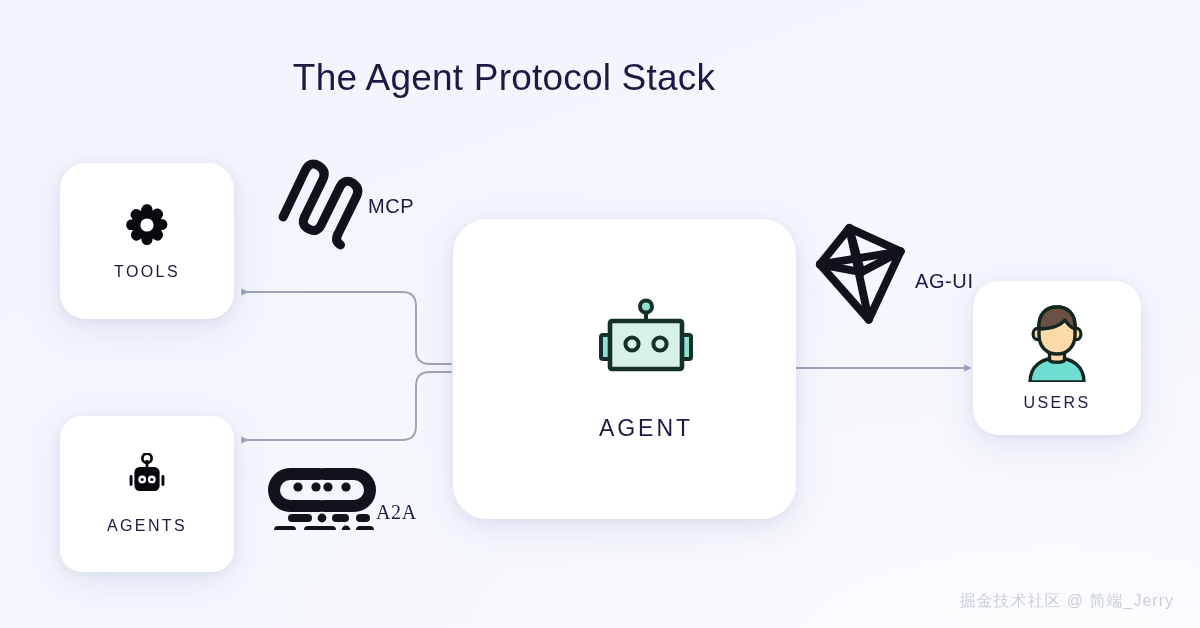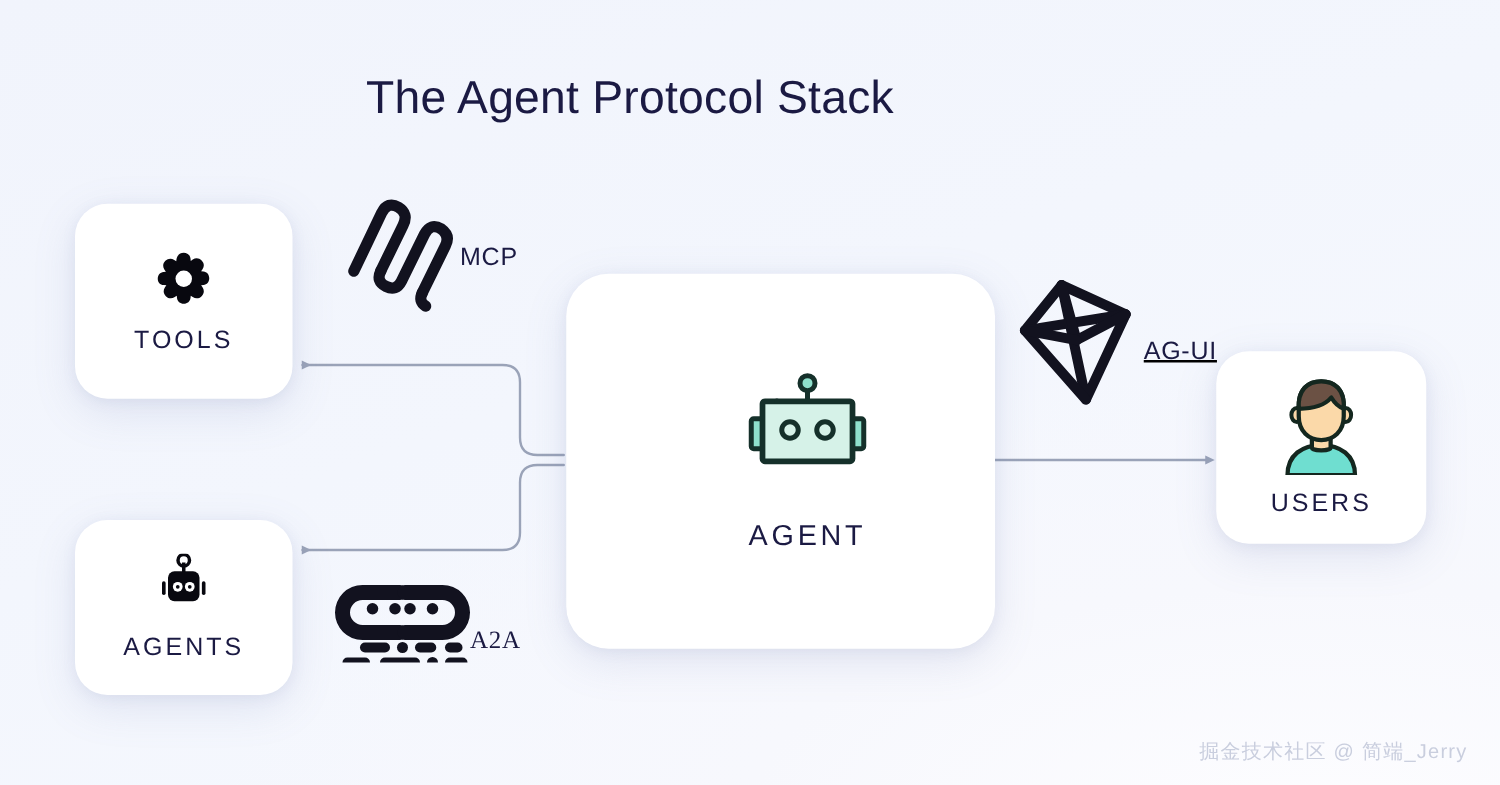--- a/index.html
+++ b/index.html
@@ -49,35 +49,35 @@
     align-items: center;
     justify-content: center;
   }
   .card .card-icon {
     display: flex;
     align-items: center;
     justify-content: center;
   }
   .card .card-label {
     color: #1b1a43;
-    font-size: 20px;
+    font-size: 16px;
     letter-spacing: 2.4px;
     font-weight: 400;
     white-space: nowrap;
   }
 
   #card-tools {
     left: 60px;  top: 163px;
     width: 174px; height: 156px;
   }
   #card-tools .card-icon { margin-bottom: 14px; }
 
   #card-agents {
     left: 60px;  top: 416px;
-    width: 174px; height: 140px;
+    width: 174px; height: 156px; border-radius: 22px;
   }
   #card-agents .card-icon { margin-bottom: 16px; }
 
   #card-agent {
     left: 453px; top: 219px;
     width: 300px; height: 300px;
     border-radius: 34px;
     padding-left: 43px;
   }
   #card-agent .card-icon { margin-bottom: 34px; }
@@ -99,21 +99,21 @@
   .proto .proto-label {
     color: #1b1a43;
     font-size: 20px;
     letter-spacing: 0.6px;
     white-space: nowrap;
   }
   #proto-mcp   { left: 268px; top: 146px; width: 128px; }
   #proto-mcp  .proto-label { margin-top: 8px; }
   #proto-a2a   { left: 268px; top: 462px; width: 128px; }
   #proto-a2a  .proto-label { margin-top: 28px; font-family: Liberation Serif, serif; }
-  #proto-agui  { left: 805px; top: 218px; width: 124px; text-decoration: underline; }
+  #proto-agui  { left: 805px; top: 218px; width: 124px; }
   #proto-agui .proto-label { margin-top: 10px; }
 
   
   #connectors {
     position: absolute;
     left: 0; top: 0;
     width: 1200px; height: 628px;
     pointer-events: none;
   }
 

